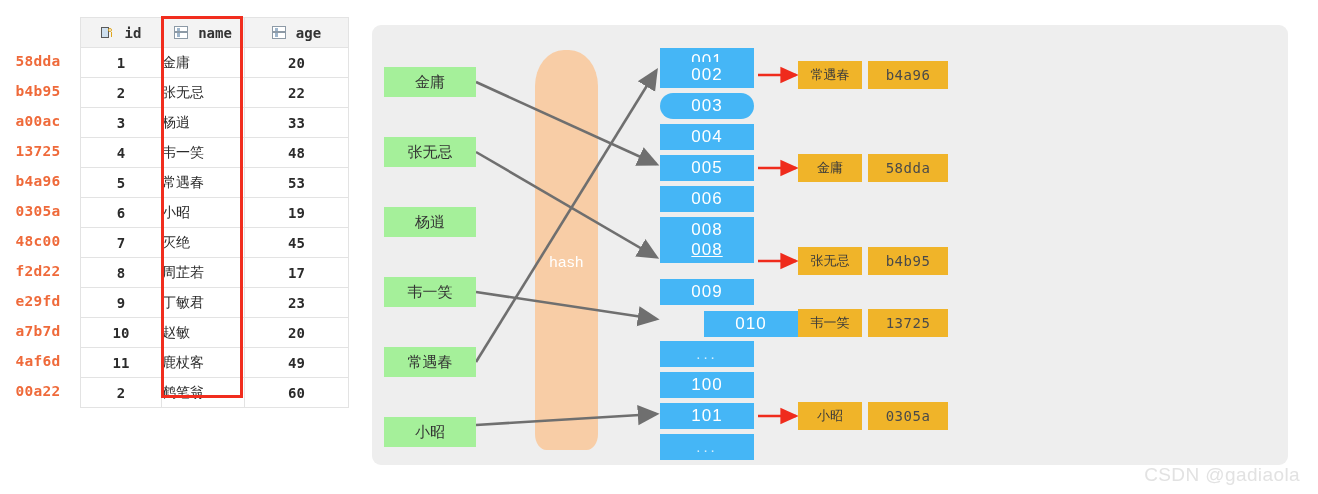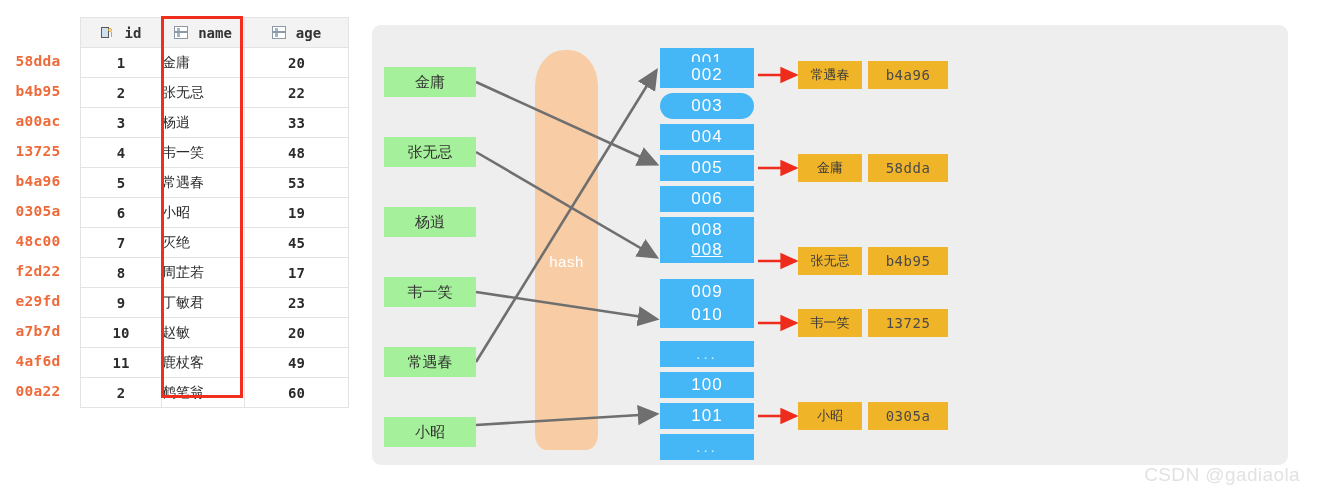--- a/index.html
+++ b/index.html
@@ -408,21 +408,21 @@
   <div id="buckets-layer">
       <div class="bucket" style="top: 23px;">001</div>
       <div class="bucket" style="top: 37px;">002</div>
       <div class="bucket" style="top: 68px; border-radius: 13px;">003</div>
       <div class="bucket" style="top: 99px;">004</div>
       <div class="bucket" style="top: 130px;">005</div>
       <div class="bucket" style="top: 161px;">006</div>
       <div class="bucket" style="top: 192px;">008</div>
       <div class="bucket" style="top: 212px; text-decoration: underline;">008</div>
       <div class="bucket" style="top: 254px;">009</div>
-      <div class="bucket" style="top: 277px;">010</div>
+      <div class="bucket" style="top: 286px; margin-left: 44px;">010</div>
       <div class="bucket ellipsis" style="top: 316px;">...</div>
       <div class="bucket" style="top: 347px;">100</div>
       <div class="bucket" style="top: 378px;">101</div>
       <div class="bucket ellipsis" style="top: 409px;">...</div>
     </div>
   <div id="records-layer">
       <div class="rec-name" style="left: 426px; top: 36px;">常遇春</div>
       <div class="rec-hash" style="left: 496px; top: 36px;">b4a96</div>
       <div class="rec-name" style="left: 426px; top: 129px;">金庸</div>
       <div class="rec-hash" style="left: 496px; top: 129px;">58dda</div>

